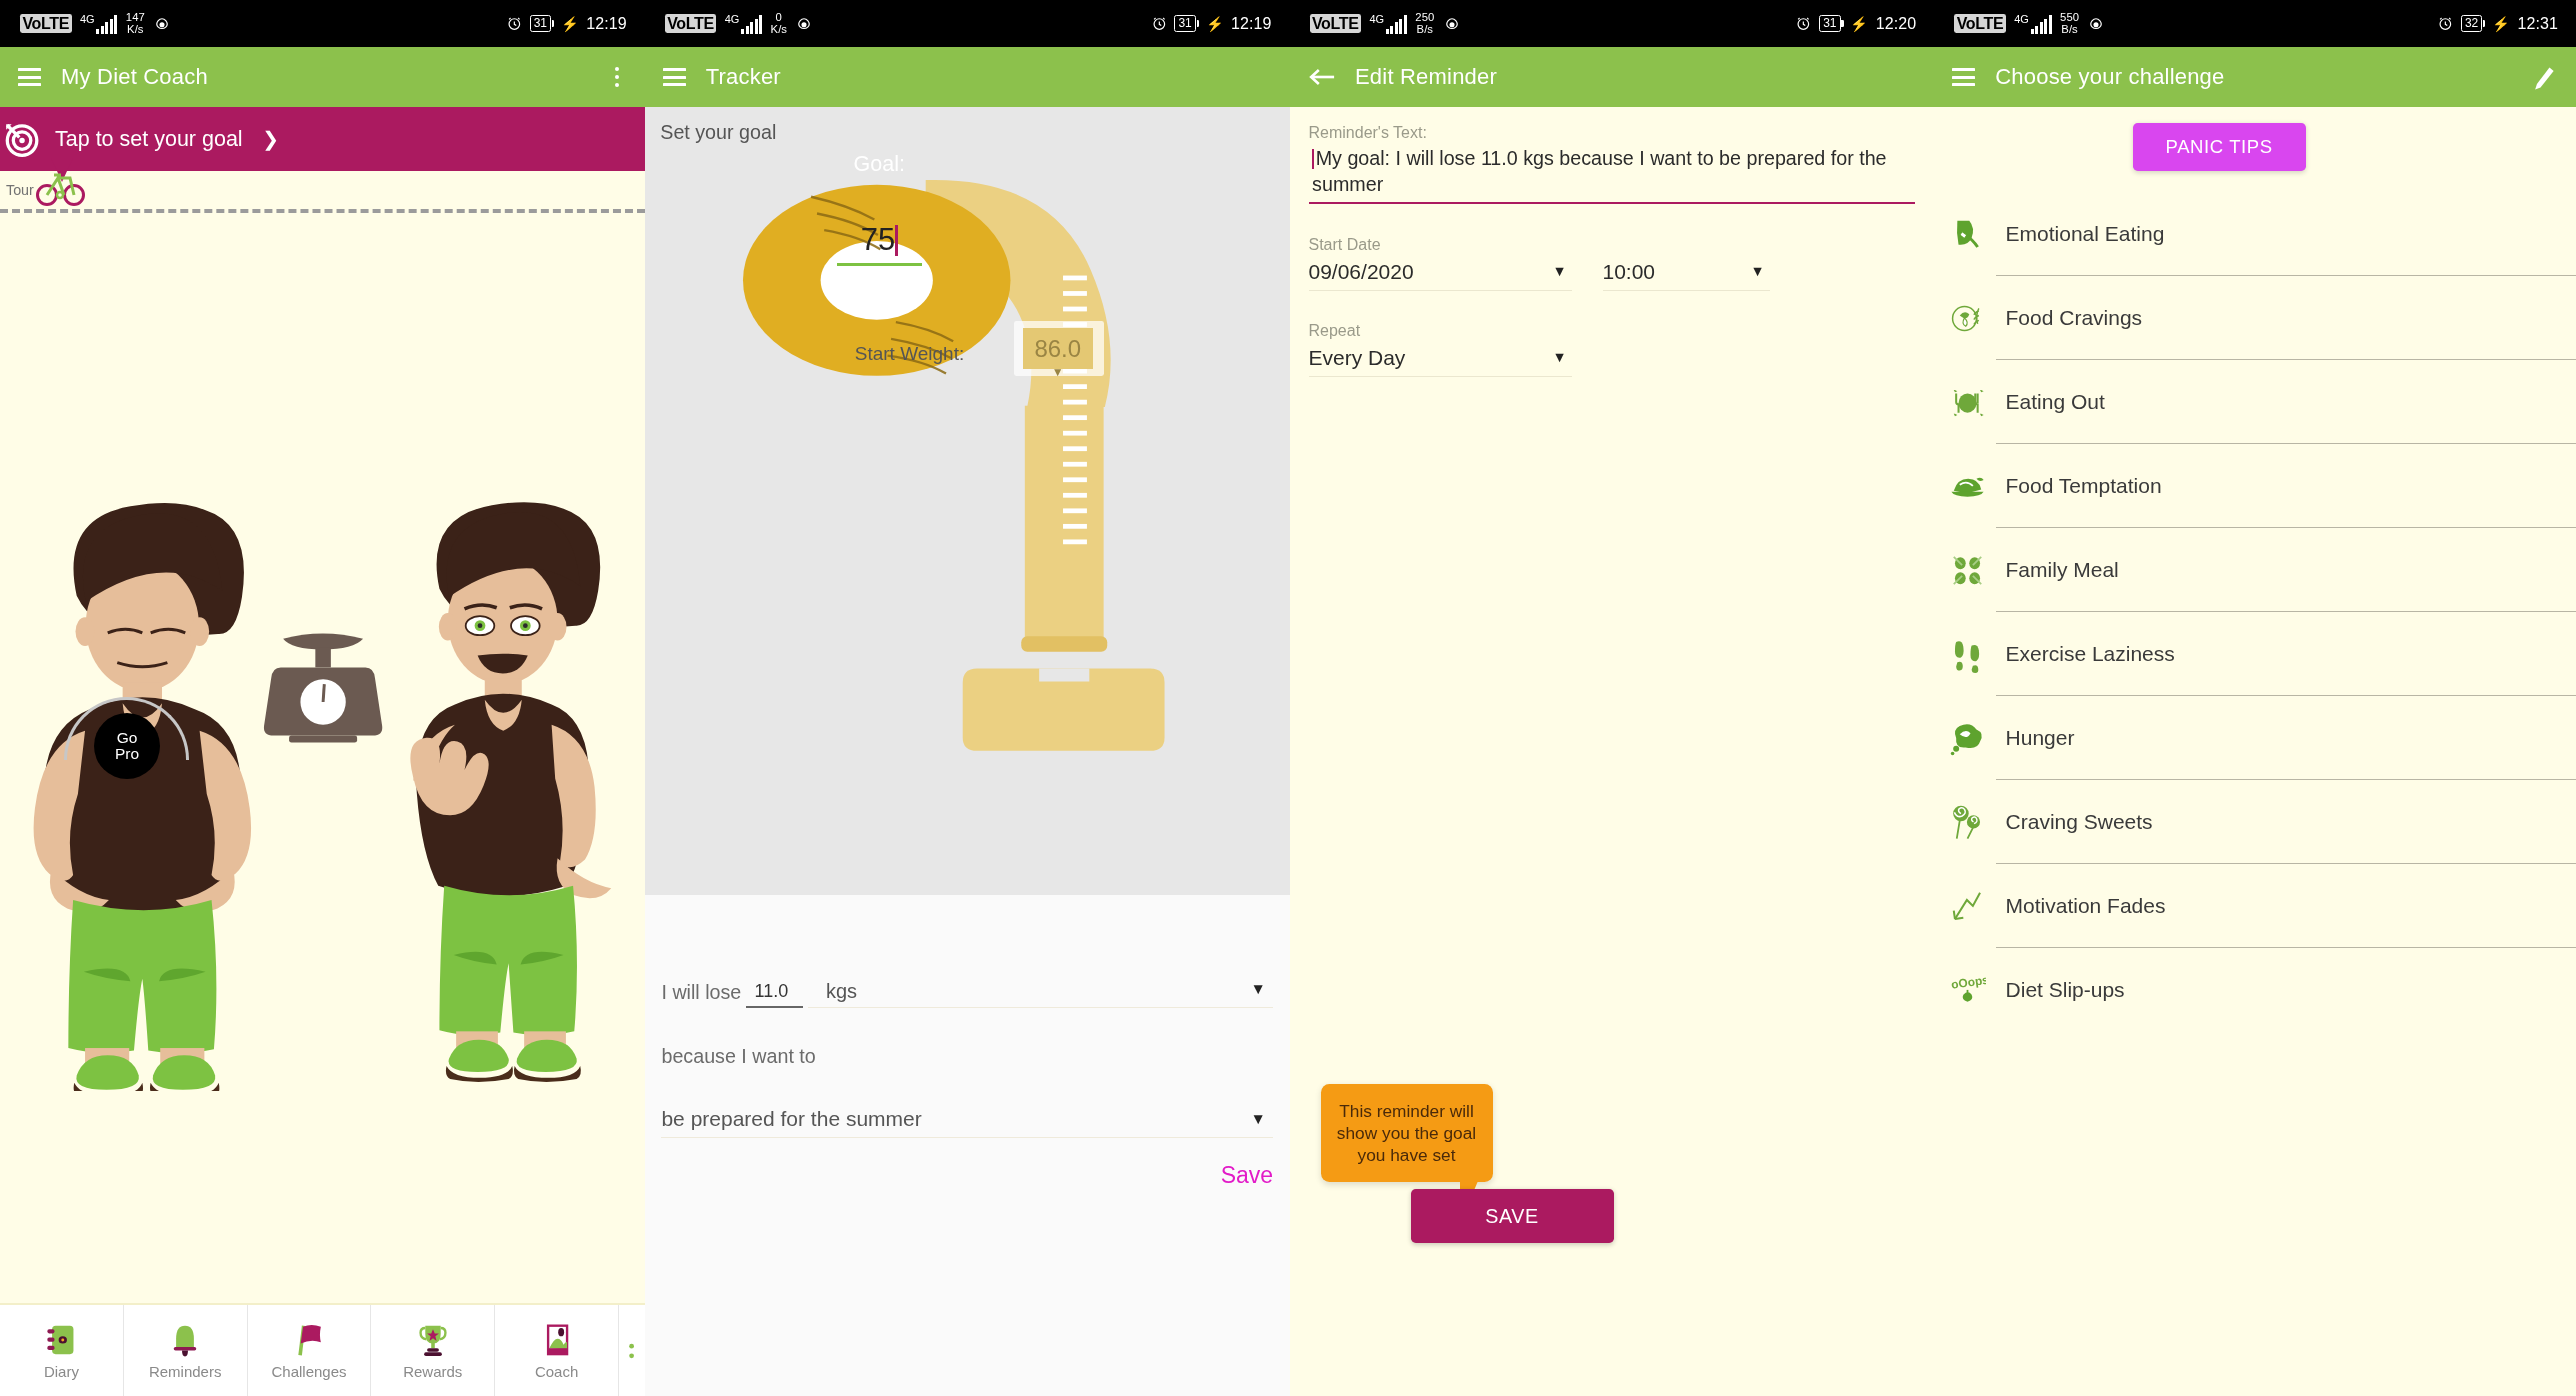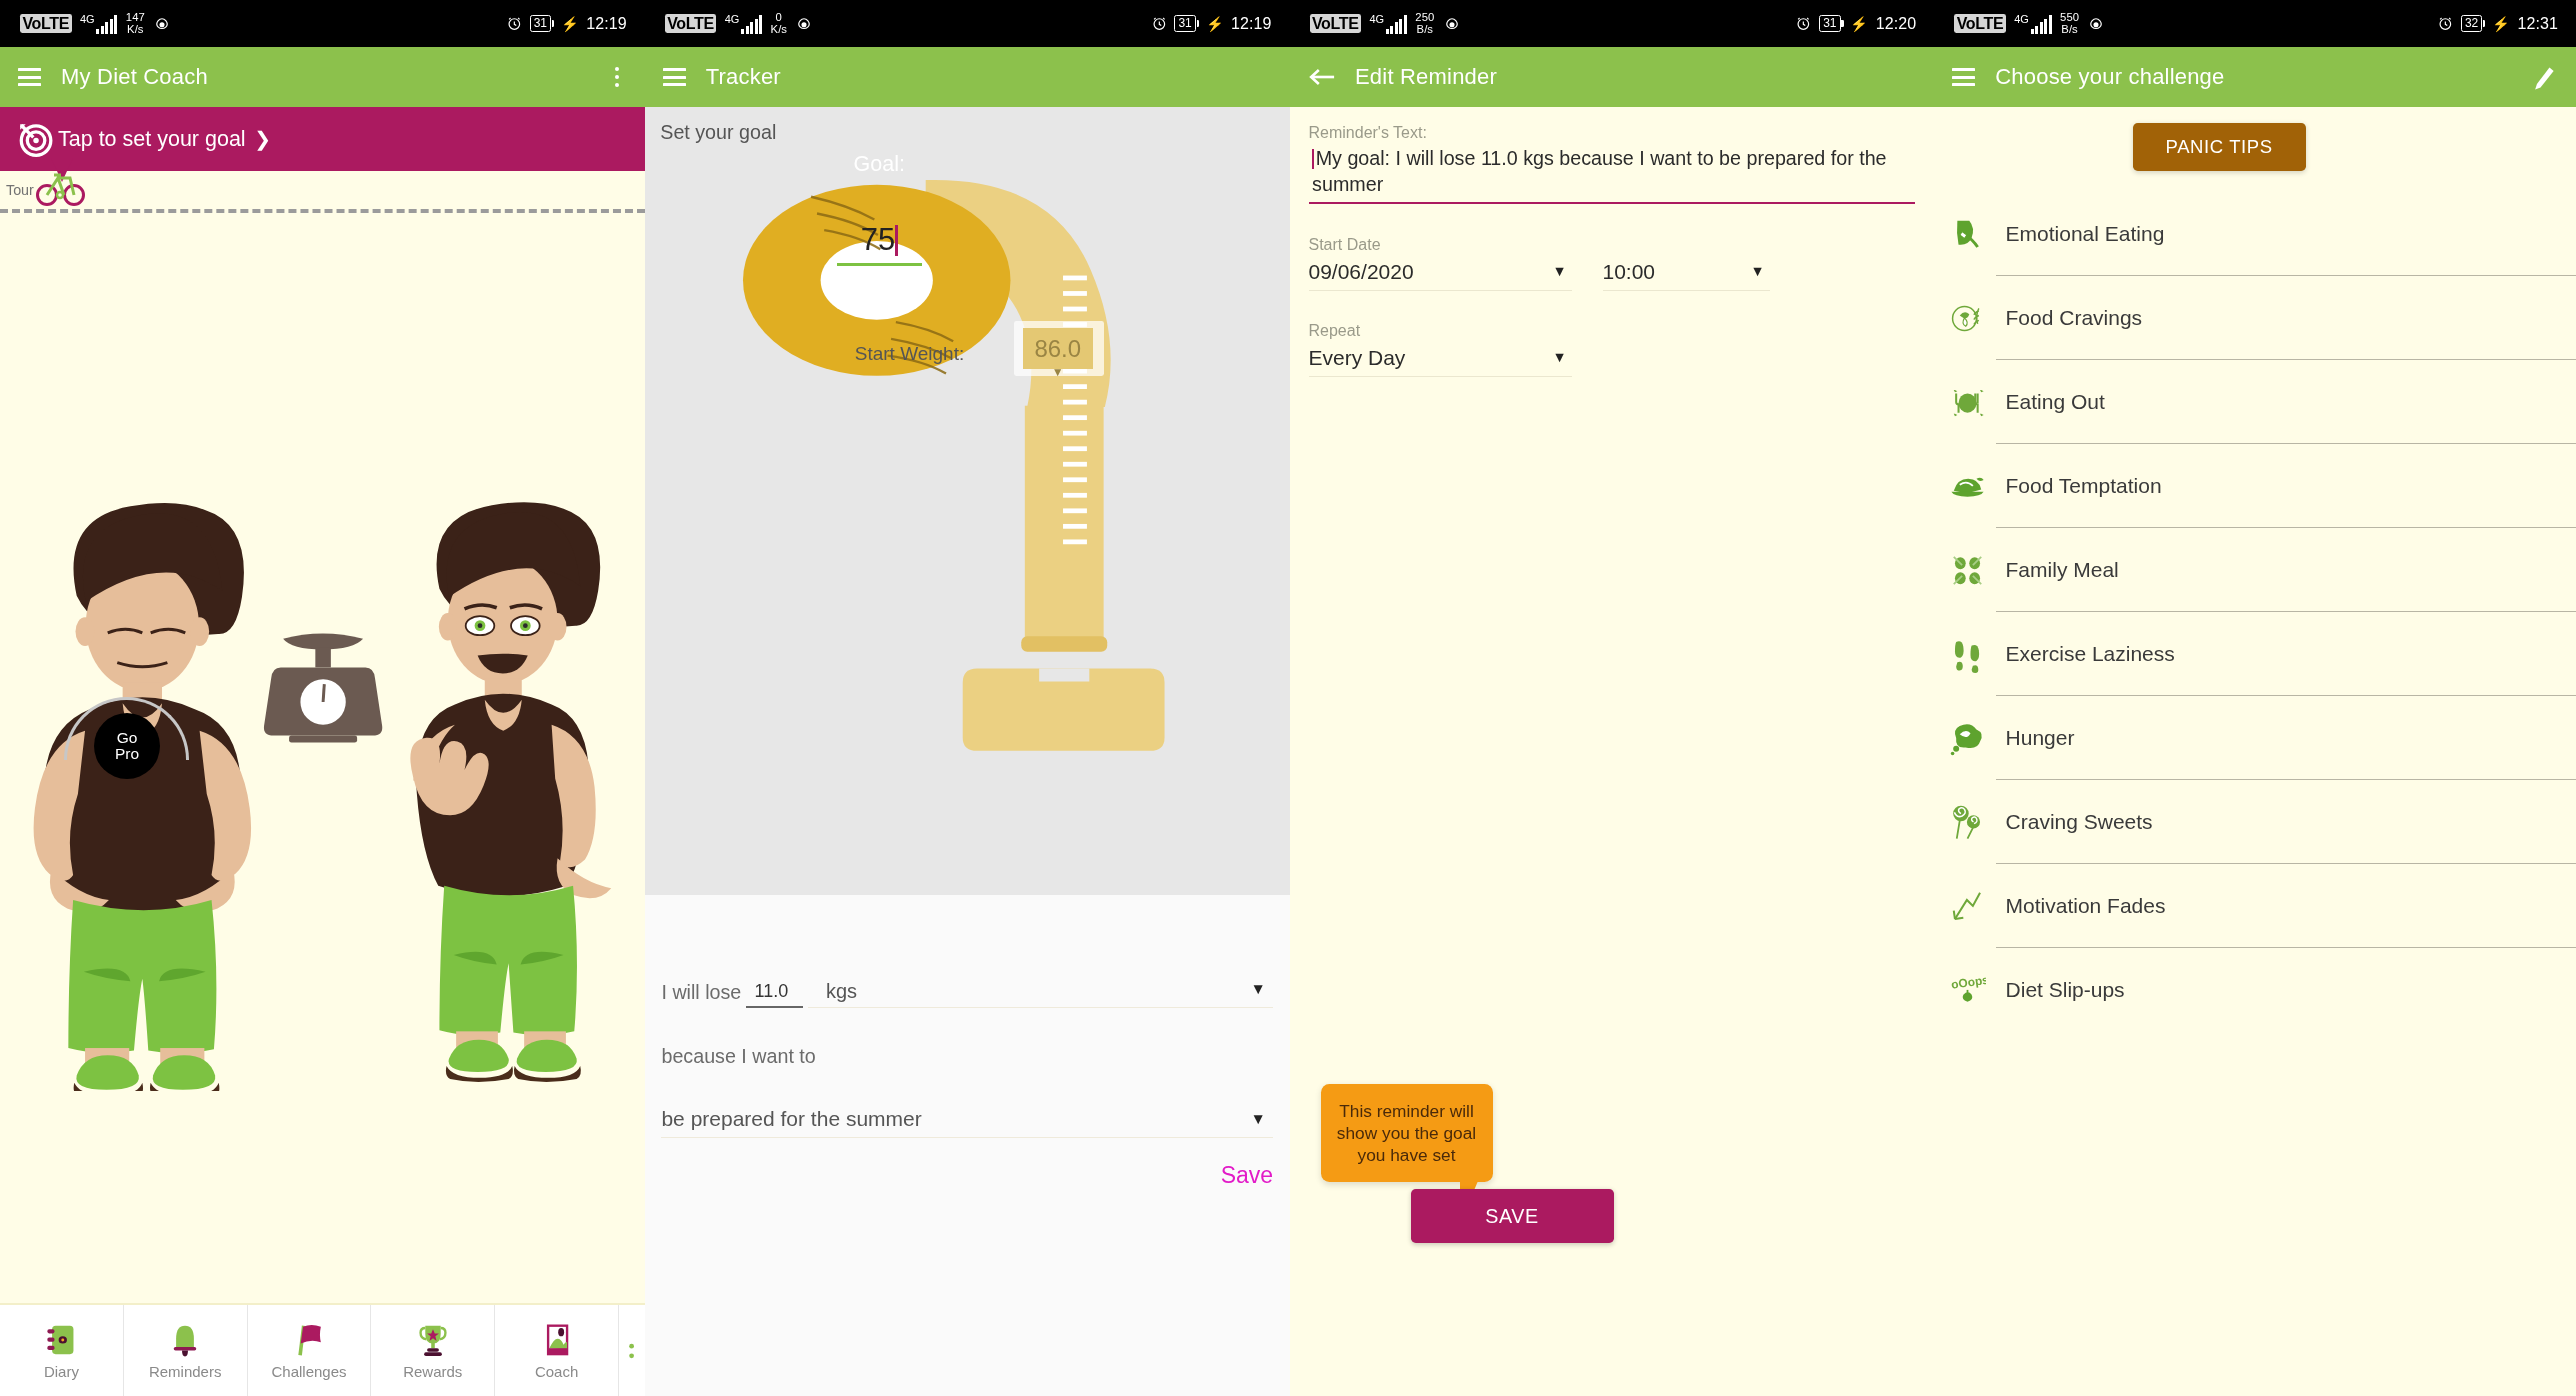--- a/index.html
+++ b/index.html
@@ -62,21 +62,21 @@
   .hamburger { width: 23px; height: 18px; display: flex; flex-direction: column; justify-content: space-between; cursor: pointer; }
   .hamburger i { display: block; height: 3px; background: #fff; border-radius: 0.6px; }
   .kebab { position: absolute; right: 26px; display: flex; flex-direction: column; gap: 3.6px; cursor: pointer; }
   .kebab i { width: 4.2px; height: 4.2px; background: #fff; border-radius: 50%; }
   .backarrow { width: 27.5px; height: 20px; }
   .pencil { position: absolute; right: 20px; width: 25px; height: 25px; }
 
   
   .goal-banner {
     height: 64px; background: #AB1A60; display: flex; align-items: center;
-    padding: 0 18px; gap: 5px; position: relative;
+    padding: 0 4px; gap: 16px; position: relative;
   }
   .goal-banner .txt { color: #fff; font-size: 21.5px; }
   .goal-banner .chev { color: #fff; font-size: 20px; margin-left: 3.6px; font-weight: 300; }
   .target-ico { width: 35px; height: 35px; flex: none; }
   .tour-strip {
     height: 43px; position: relative; background: #FFFDE7;
   }
   .tour-strip .dash {
     position: absolute; left: 0; right: 0; bottom: 1.2px; height: 0;
     border-bottom: 4.2px dashed #9b9b9b;
@@ -177,21 +177,21 @@
   .savebtn {
     position: absolute; left: 121px; top: 1189px; width: 203px; height: 54px;
     background: #AB1A60; color: #fff; font-size: 19.7px; letter-spacing: 0.6px;
     border: none; border-radius: 4.8px; cursor: pointer;
     box-shadow: 0 1.8px 4.8px rgba(0,0,0,0.2);
   }
 
   
   .panicwrap { padding: 15.5px 0 0 0; display: flex; justify-content: center; }
   .panicbtn {
-    background: #a16207; color: #fff; font-size: 18.5px; letter-spacing: 0.6px;
+    background: #d946ef; color: #fff; font-size: 18.5px; letter-spacing: 0.6px;
     padding: 13px 33px; border: none; border-radius: 4.8px; cursor: pointer;
     box-shadow: 0 1.8px 4.8px rgba(0,0,0,0.16);
     margin-left: -72px;
   }
   .challengelist { padding: 21.5px 0 0 0; }
   .chrow {
     display: flex; align-items: center; height: 84px; cursor: pointer; padding-left: 4.8px;
   }
   .chrow .ico { width: 57px; display: flex; align-items: center; justify-content: center; flex: none; }
   .chrow .ico svg { width: 37px; height: 37px; }

